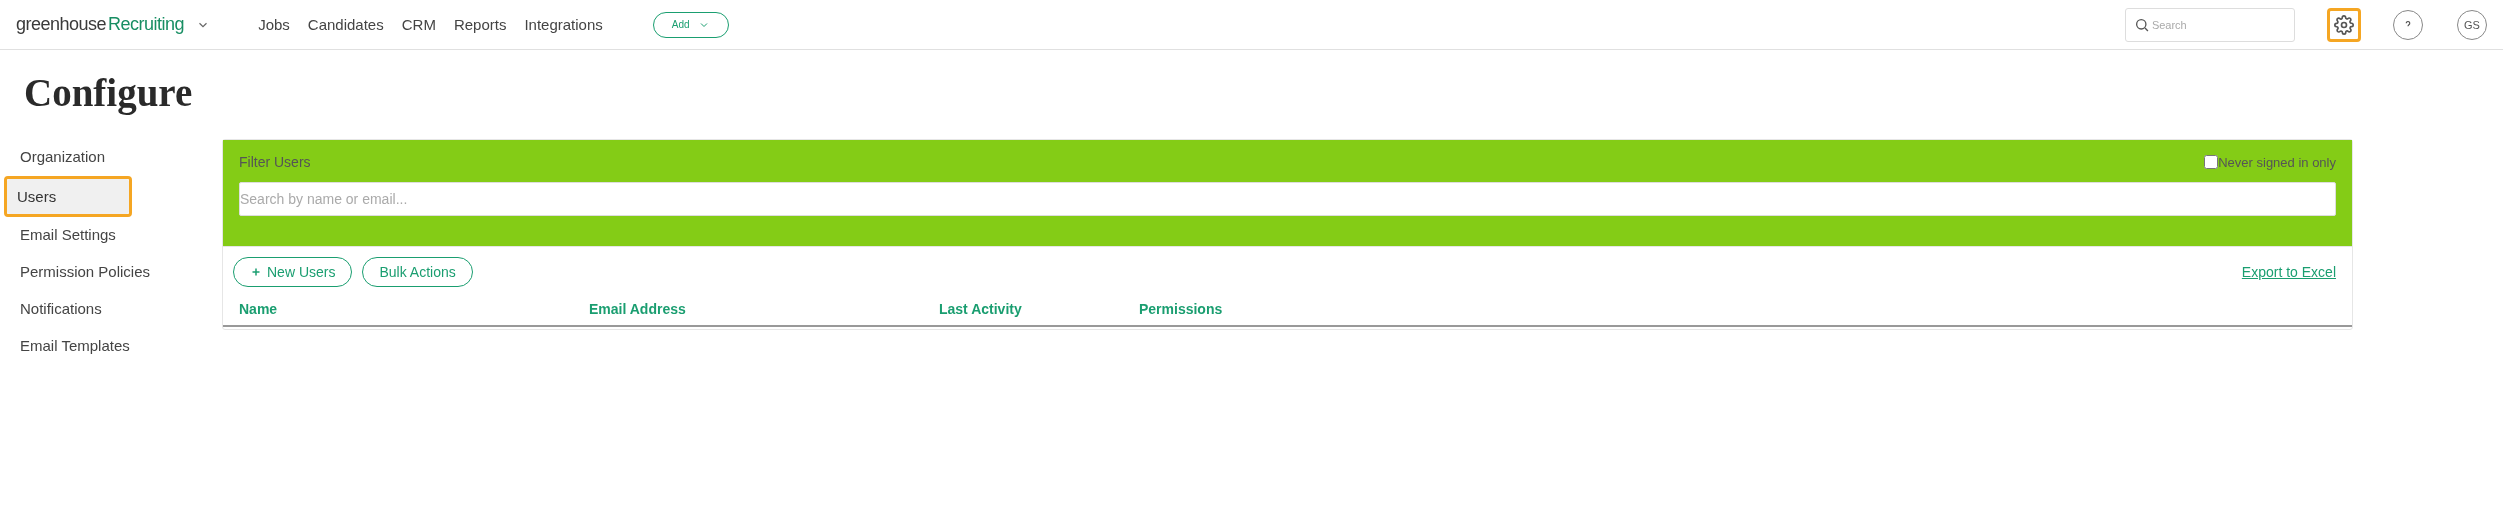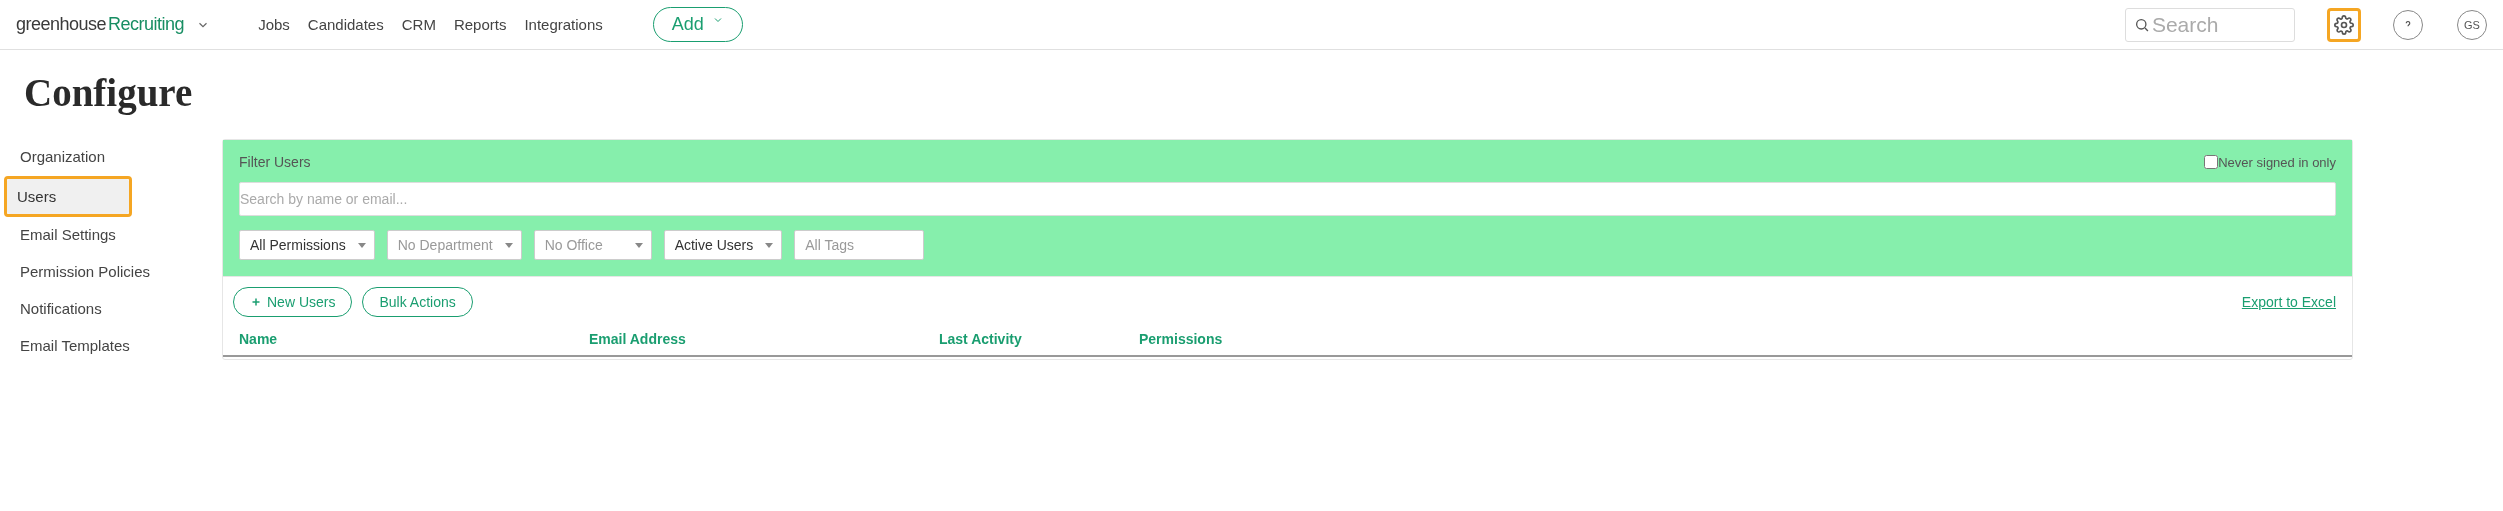--- a/index.html
+++ b/index.html
@@ -5,42 +5,42 @@
   * { box-sizing: border-box; margin: 0; padding: 0; }
   body { font-family: -apple-system, BlinkMacSystemFont, "Segoe UI", Helvetica, Arial, sans-serif; font-size: 14px; color: #333; background: #fff; }
   
   .topbar { display: flex; align-items: center; padding: 8px 16px; border-bottom: 1px solid #e0e0e0; height: 50px; min-width: 1565px; gap: 26px; }
   .logo { display: flex; align-items: center; gap: 2px; margin-right: 12px; font-size: 18px; }
   .logo-text1 { color: #3a3a3a; font-weight: 400; letter-spacing: -0.5px; }
   .logo-text2 { color: #188e63; font-weight: 400; letter-spacing: -0.5px; }
   .logo-chevron { margin-left: 10px; color: #777; }
   .nav { display: flex; gap: 18px; margin-left: 10px; }
   .nav-item { color: #444; cursor: pointer; font-size: 15px; }
-  .add-btn { margin-left: 24px; border: 1.5px solid #1a9e70; color: #1a9e70; background: #fff; border-radius: 20px; padding: 6px 18px; font-size: 18px; display: flex; gap: 8px; cursor: pointer; }
+  .add-btn { margin-left: 24px; border: 1.5px solid #1a9e70; color: #1a9e70; background: #fff; border-radius: 20px; padding: 6px 18px; font-size: 10px; display: flex; gap: 8px; cursor: pointer; }
   .flex-spacer { flex: 1; }
   .search-wrap { position: relative; display: flex; align-items: center; border: 1px solid #ddd; border-radius: 3px; width: 170px; height: 34px; padding: 0 8px; }
-  .search-wrap input { border: none; outline: none; font-size: 21px; width: 100%; margin-left: 2px; }
+  .search-wrap input { border: none; outline: none; font-size: 11px; width: 100%; margin-left: 2px; }
   .search-wrap input::placeholder { color: #aaa; }
   .icon-btn { width: 34px; height: 34px; display: flex; align-items: center; justify-content: center; cursor: pointer; border-radius: 3px; margin-left: 6px; }
   .icon-btn.highlight { border: 3px solid #f5a623; border-radius: 4px; }
   .icon-btn.circle { border: 1.5px solid #888; border-radius: 50%; width: 30px; height: 30px; }
   .avatar { width: 30px; height: 30px; border: 1.5px solid #888; border-radius: 50%; display: flex; align-items: center; justify-content: center; font-size: 11px; color: #555; margin-left: 8px; cursor: pointer; }
   
   .page { padding: 20px 0 0 0; }
   .page-title { font-family: Georgia, "Times New Roman", serif; font-size: 39px; font-weight: 700; color: #2a2a2a; padding-left: 24px; margin-bottom: 24px; }
   
   .layout { display: flex; align-items: flex-start; min-width: 1565px; }
   .sidebar { width: 222px; padding-left: 10px; padding-right: 0; flex-shrink: 0; }
   .sidebar-item { padding: 9px 10px; color: #444; cursor: pointer; font-size: 15px; border-radius: 3px; margin-bottom: 2px; }
   .sidebar-item.active { background: #f0f0f0; color: #333; margin-left: -6px; margin-right: 86px; }
   .sidebar-highlight { border: 3px solid #f5a623; border-radius: 4px; display: inline-block; width: 128px; margin-left: -6px; }
   .sidebar-highlight .sidebar-item { margin: 0; background: #f0f0f0; }
   
   .main { flex: 1; margin-right: 150px; border: 1px solid #e6e6e6; border-radius: 3px; background: #fff; padding-bottom: 2px; }
-  .filter-panel { background: #86efac; padding: 14px 16px 16px 16px; border-bottom: 1px solid #e6e6e6; }
+  .filter-panel { background: #84cc16; padding: 14px 16px 16px 16px; border-bottom: 1px solid #e6e6e6; }
   .filter-header { display: flex; justify-content: space-between; align-items: center; margin-bottom: 12px; }
   .filter-title { color: #555; font-size: 14px; }
   .never-signed { display: flex; align-items: center; color: #555; font-size: 13px; cursor: pointer; }
   .never-signed input { width: 14px; height: 14px; cursor: pointer; }
   .filter-search { width: 100%; border: 1px solid #ddd; padding: 8px 0; font-size: 14px; border-radius: 2px; margin-bottom: 14px; background: #fff; }
   .filter-search::placeholder { color: #aaa; }
   .filter-row { display: flex; gap: 12px; flex-wrap: wrap; }
   .dropdown { background: #fff; border: 1px solid #ccc; border-radius: 2px; padding: 6px 28px 6px 10px; font-size: 14px; position: relative; cursor: pointer; min-width: 118px; }
   .dropdown::after { content: ""; position: absolute; right: 8px; top: 50%; transform: translateY(-40%); border-left: 4px solid transparent; border-right: 4px solid transparent; border-top: 5px solid #888; }
   .dropdown.muted { color: #999; }
@@ -129,27 +129,20 @@
     <div class="main">
       <div class="filter-panel">
         <div class="filter-header">
           <span class="filter-title">Filter Users</span>
           <label class="never-signed">
             <input type="checkbox" style="">
             <span>Never signed in only</span>
           </label>
         </div>
         <input class="filter-search" placeholder="Search by name or email..." style="">
-        <div class="filter-row">
-          <div class="dropdown dark">All Permissions</div>
-          <div class="dropdown muted">No Department</div>
-          <div class="dropdown muted">No Office</div>
-          <div class="dropdown dark">Active Users</div>
-          <div class="tag-input">All Tags</div>
-        </div>
       </div>
 
       <div class="actions-row">
         <button class="pill-btn">
           <svg width="12" height="12" viewBox="0 0 24 24" fill="none" stroke="#1a9e70" stroke-width="3">
               <line x1="12" y1="5" x2="12" y2="19"></line>
               <line x1="5" y1="12" x2="19" y2="12"></line>
             </svg>
           <span>New Users</span>
         </button>

